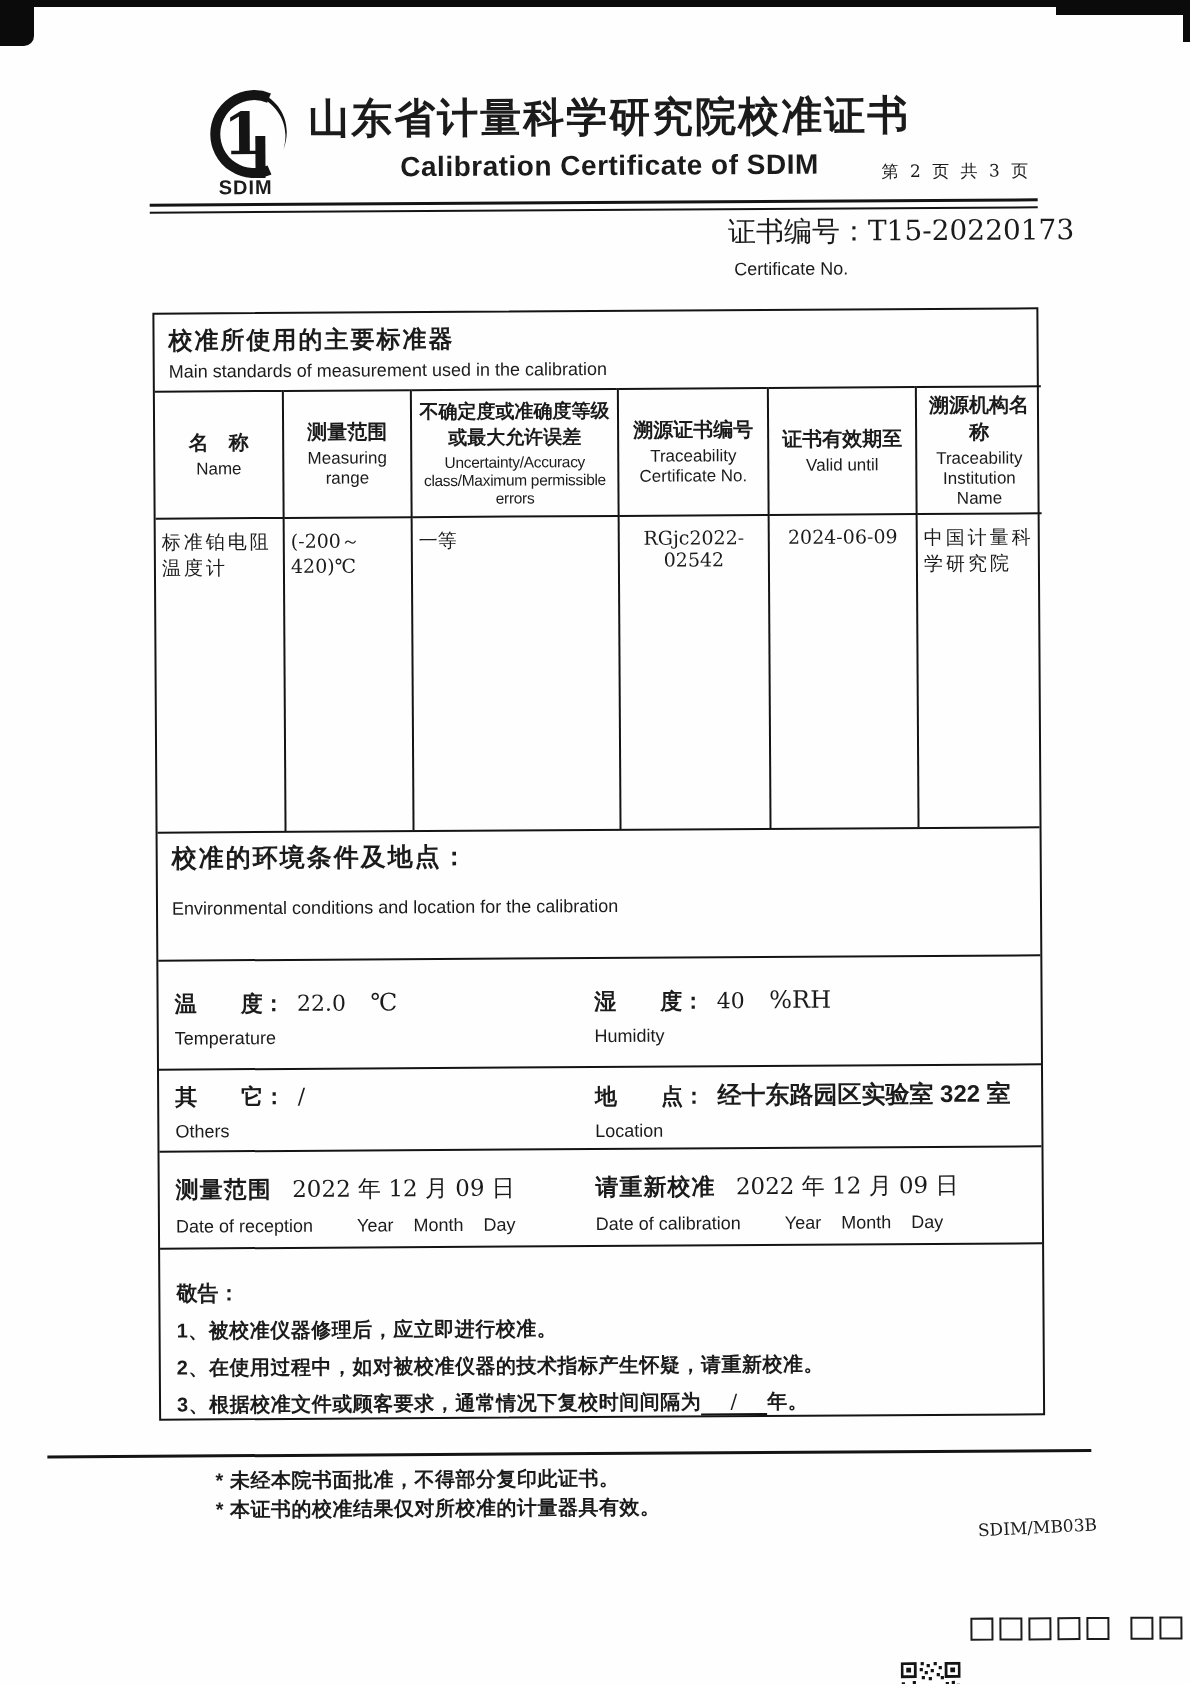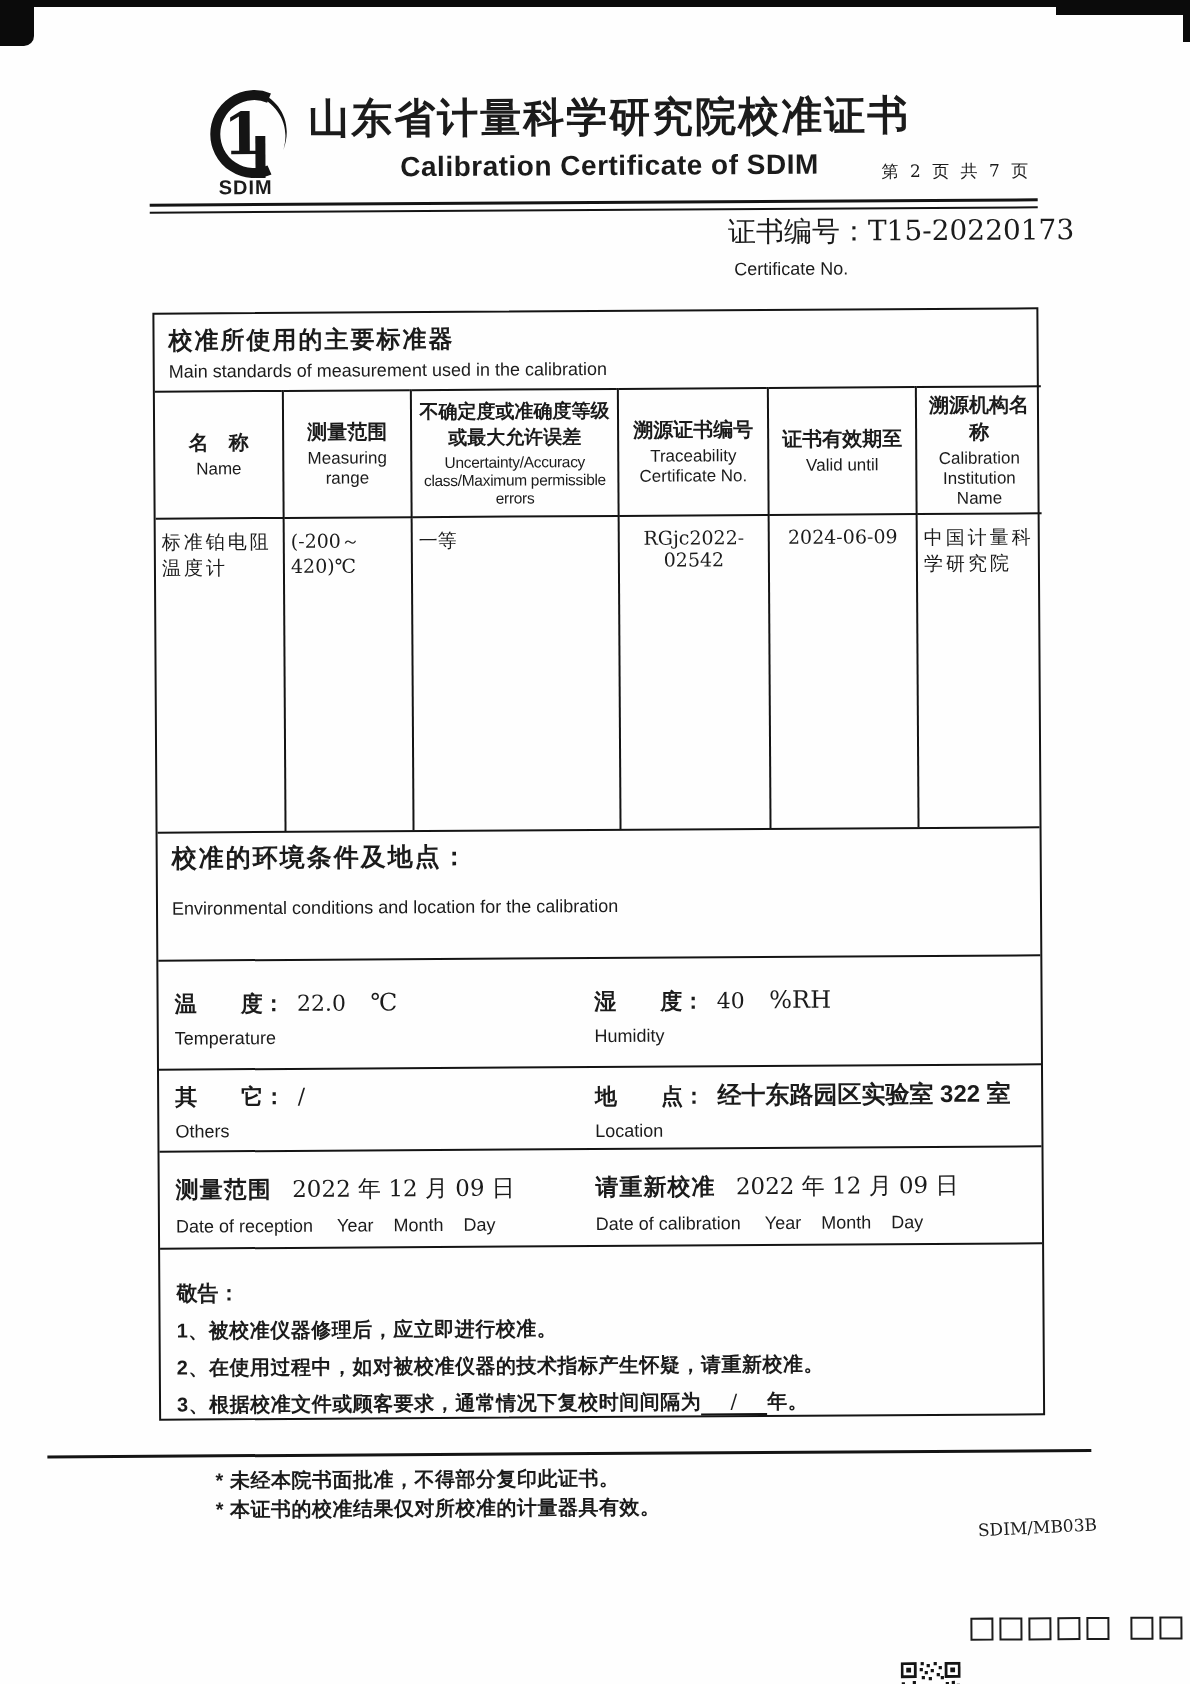--- a/index.html
+++ b/index.html
@@ -72,21 +72,21 @@
 
   .env-label { font-size:22px; font-weight:700; }
   .env-value { font-family:"DejaVu Serif", serif; font-size:22px; margin-left:8px; }
   .env-unit  { font-family:"DejaVu Serif", serif; font-size:24px; margin-left:20px; }
   .env-value-cn { font-size:24px; font-weight:700; margin-left:8px; }
   .env-sub { font-size:18px; margin-top:9px; }
 
   .date-label { font-size:23px; font-weight:700; letter-spacing:1px; }
   .date-value { font-family:"DejaVu Serif", serif; font-size:23px; margin-left:16px; }
   .date-sub { font-size:18px; margin-top:11px; display:flex; }
-  .date-units { margin-left:24px; word-spacing:15px;text-align:right; }
+  .date-units { margin-left:44px; word-spacing:15px;text-align:right; }
 
   .sec-d { flex:1; padding:30px 0 0 16px; border-top:2.5px solid #141414; }
   .notes-title { font-size:21px; font-weight:700; }
   .note-item { font-size:20px; font-weight:600; margin-top:10px; letter-spacing:0.5px; }
   .blank { display:inline-block; min-width:66px; text-align:center;
            border-bottom:2px solid #141414; font-family:"DejaVu Serif", serif; font-weight:400; }
 
   .footer-rule { position:absolute; left:40px; top:1452px; width:1044px; height:2.5px; background:#141414; }
   .footer-notes { position:absolute; left:208px; top:1464px; }
   .footer-note { font-size:20px; font-weight:600; line-height:1.45; letter-spacing:0.5px; }
@@ -117,21 +117,21 @@
           <path d="M60,2 C88,10 100,36 90,62 C97,38 87,16 58,4 Z" fill="#141414"></path>
           <rect x="62" y="48" width="10" height="42" fill="#141414"></rect>
           <text x="50" y="66" font-family="DejaVu Serif, serif" font-size="58" font-weight="bold" text-anchor="middle" fill="#141414">1</text>
         </svg>
       </span>
       <div class="logo-text">SDIM</div>
     </div>
 
     <div class="title-cn">山东省计量科学研究院校准证书</div>
     <div class="title-en">Calibration Certificate of SDIM</div>
-    <div class="page-indicator">第 2 页 共 7 页</div>
+    <div class="page-indicator">第 2 页 共 3 页</div>
     <div class="rule-double"></div>
 
     <div class="cert-no">
       <div class="cert-no-line">
         <span>证书编号：</span><span>T15-20220173</span>
       </div>
       <div class="cert-no-en">Certificate No.</div>
     </div>
 
     <div class="main-box">
@@ -167,21 +167,21 @@
             <th>
               <div class="th-cn">溯源证书编号</div>
               <div class="th-en">Traceability Certificate No.</div>
             </th>
             <th>
               <div class="th-cn">证书有效期至</div>
               <div class="th-en">Valid until</div>
             </th>
             <th>
               <div class="th-cn">溯源机构名称</div>
-              <div class="th-en">Calibration Institution Name</div>
+              <div class="th-en">Traceability Institution Name</div>
             </th>
           </tr>
         </thead>
         <tbody>
           <tr>
             <td class="td-val td-spaced">标准铂电阻温度计</td>
             <td class="td-val">(-200～420)℃</td>
             <td class="td-val">一等</td>
             <td class="td-val td-center">RGjc2022-02542</td>
             <td class="td-val td-center">2024-06-09</td>

